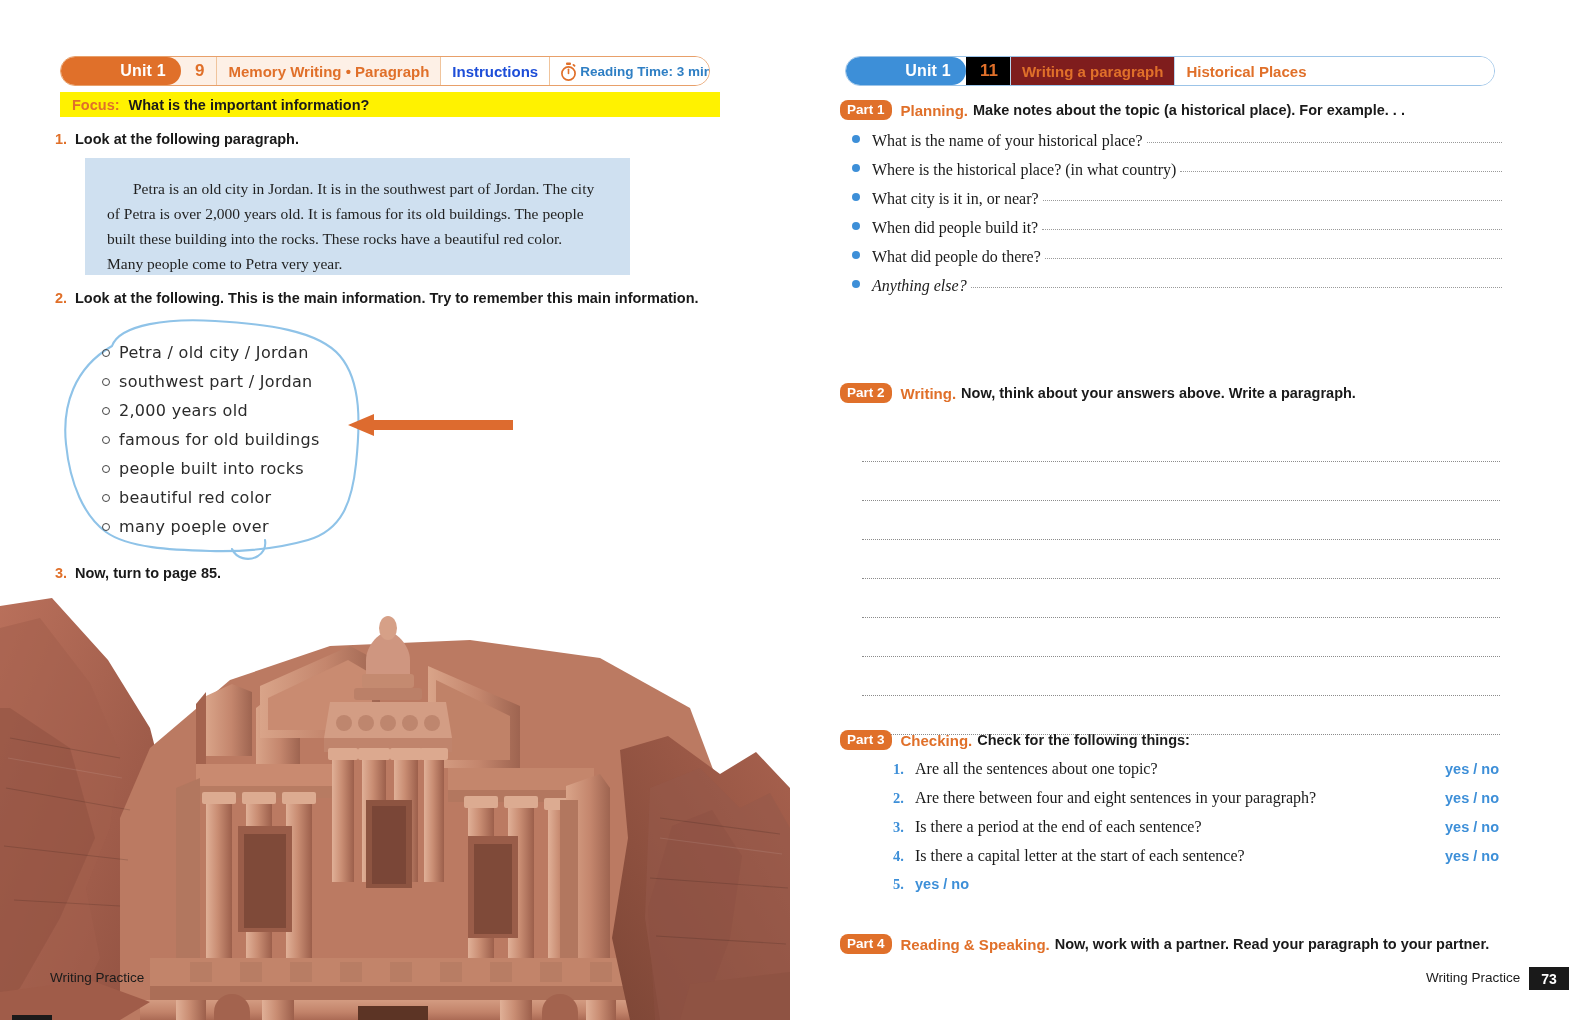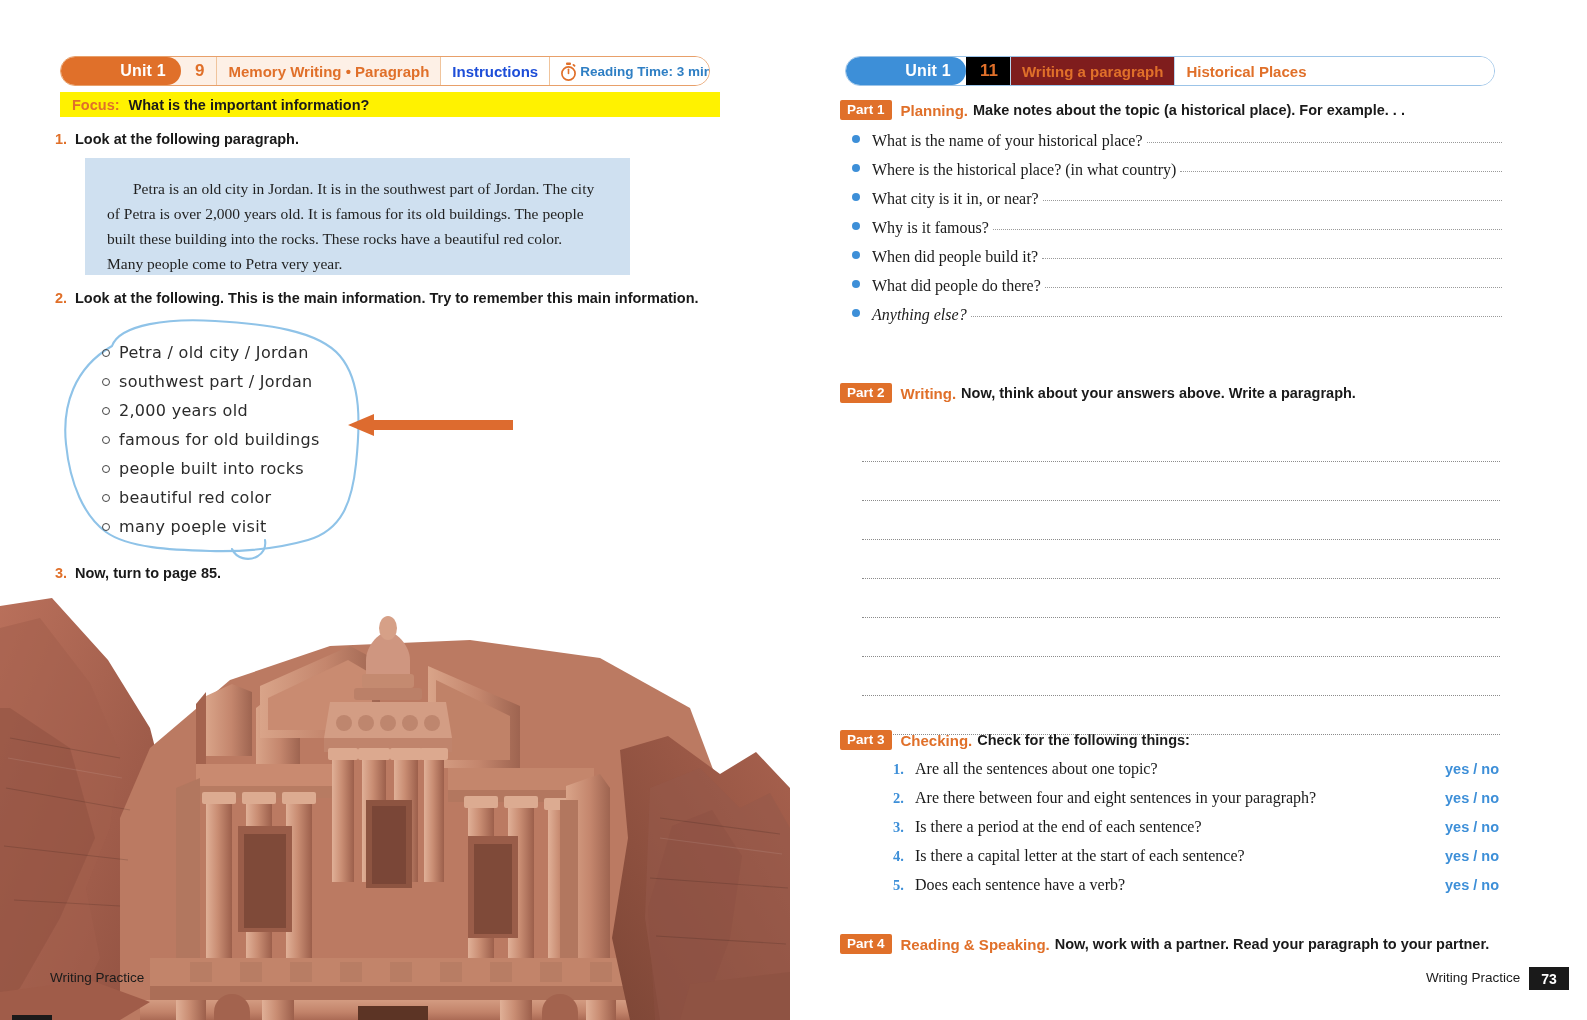--- a/index.html
+++ b/index.html
@@ -82,21 +82,21 @@
     display:flex;align-items:center;justify-content:center;width:40px;height:23px;}
   .pgnum-l{left:12px;top:967px;margin-top:48px;}
   .pgnum-r{left:1529px;top:967px;}
   .foot-label{position:absolute;font-size:13.5px;color:#1a1a1a;top:970px;}
   .foot-l{left:50px;}
   .foot-r{left:1426px;}
 
   
   .part-row{position:absolute;display:flex;align-items:center;white-space:nowrap;}
   .part-badge{background:#e0702a;color:#fff;font-size:13.5px;font-weight:bold;
-    padding:2px 7px 3px 7px;border-radius:2px;margin-right:9px;}
+    padding:2px 7px 3px 7px;border-radius:8px;margin-right:9px;}
   .part-title{color:#e0702a;font-weight:bold;font-size:15px;margin-right:5px;}
   .part-desc{color:#1a1a1a;font-weight:bold;font-size:14.5px;}
 
   .p1{left:840px;top:100px;}
   .p2{left:840px;top:383px;}
   .p3{left:840px;top:730px;}
   .p4{left:840px;top:934px;}
 
   
   .qlist{position:absolute;left:852px;top:132px;width:650px;}
@@ -192,21 +192,21 @@
       <div class="note-item">
         <span class="note-bullet"></span>
         <span>people built into rocks</span>
       </div>
       <div class="note-item">
         <span class="note-bullet"></span>
         <span>beautiful red color</span>
       </div>
       <div class="note-item">
         <span class="note-bullet"></span>
-        <span>many poeple visit</span>
+        <span>many poeple over</span>
       </div>
     </div>
   </div>
 
   <div class="arrow-wrap">
     <svg width="165" height="26" viewBox="0 0 165 26">
       <polygon points="0,13 26,2 26,8 165,8 165,18 26,18 26,24" fill="#dd6b2f"></polygon>
     </svg>
   </div>
 
@@ -396,25 +396,20 @@
     <span class="qtext">Where is the historical place? (in what country)</span>
     <span class="qdots"></span>
   </div>
   <div class="qrow">
     <span class="qdot"></span>
     <span class="qtext">What city is it in, or near?</span>
     <span class="qdots"></span>
   </div>
   <div class="qrow">
     <span class="qdot"></span>
-    <span class="qtext">Why is it famous?</span>
-    <span class="qdots"></span>
-  </div>
-  <div class="qrow">
-    <span class="qdot"></span>
     <span class="qtext">When did people build it?</span>
     <span class="qdots"></span>
   </div>
   <div class="qrow">
     <span class="qdot"></span>
     <span class="qtext">What did people do there?</span>
     <span class="qdots"></span>
   </div>
   <div class="qrow">
     <span class="qdot"></span>
@@ -462,21 +457,20 @@
     <span class="ctext">Is there a period at the end of each sentence?</span>
     <span class="cyn">yes / no</span>
   </div>
   <div class="crow">
     <span class="cnum">4.</span>
     <span class="ctext">Is there a capital letter at the start of each sentence?</span>
     <span class="cyn">yes / no</span>
   </div>
   <div class="crow">
     <span class="cnum">5.</span>
-    <span class="ctext">Does each sentence have a verb?</span>
     <span class="cyn">yes / no</span>
   </div>
 </div>
 
 <div class="part-row p4">
   <span class="part-badge">Part 4</span>
   <span class="part-title">Reading &amp; Speaking.</span>
   <span class="part-desc">Now, work with a partner.  Read your paragraph to your partner.</span>
 </div>
 

